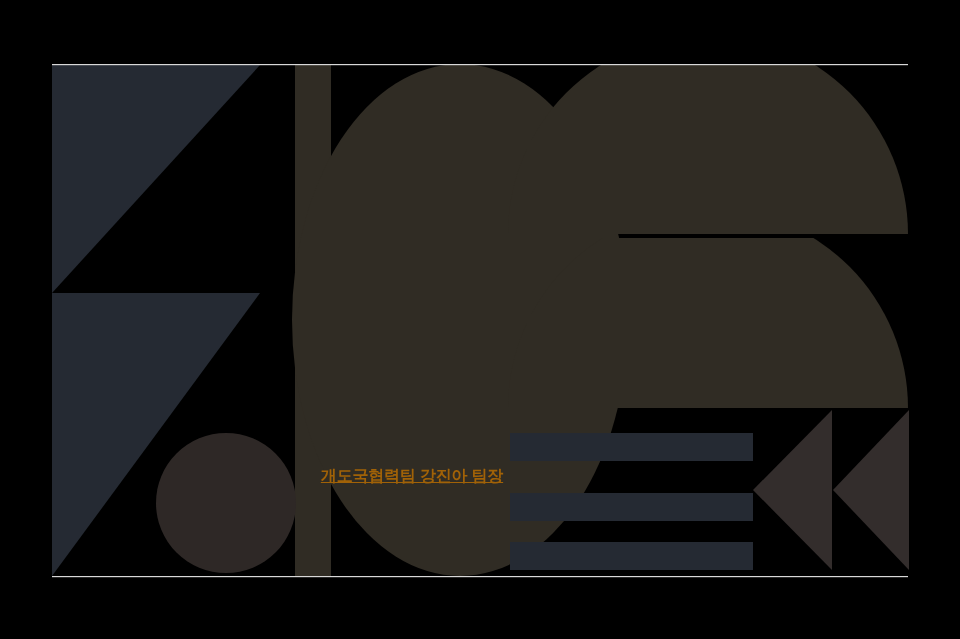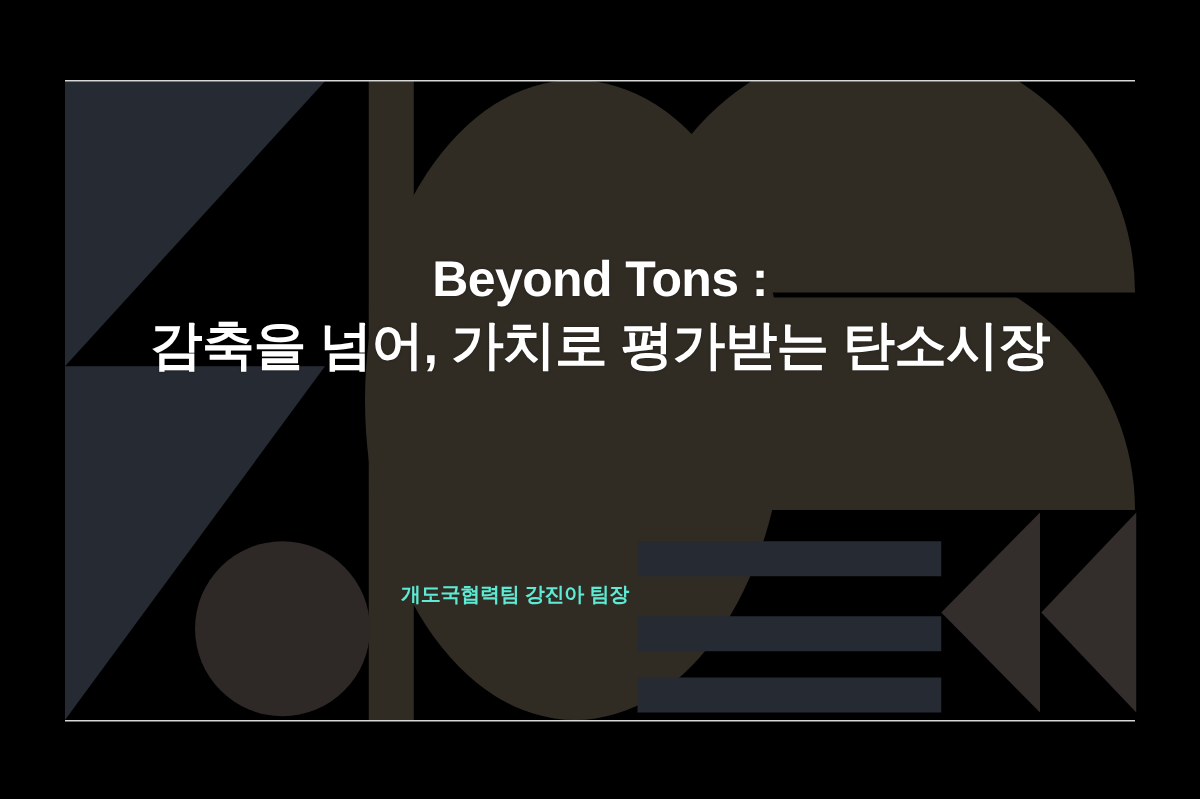--- a/index.html
+++ b/index.html
@@ -64,24 +64,25 @@
     font-size: 42px;
     line-height: 56px;
   }
 
   #presenter {
     position: absolute;
     left: 0;
     top: 466px;
     width: 824px;
     text-align: center;
-    color: #5eead4;
+    color: #a16207;
     font-size: 16px;
     font-weight: 700;
     letter-spacing: -0.2px;
+    text-decoration: underline;
   }
 </style>
 </head>
 <body>
 
 <div id="slide">
 
   <svg id="artwork" viewBox="0 0 960 639" width="960" height="639" xmlns="http://www.w3.org/2000/svg" aria-hidden="true">
 
     <rect x="0" y="0" width="960" height="639" fill="#000000"></rect>
@@ -116,22 +117,18 @@
 
     <polygon points="832,410 832,570 753,490" fill="#332d2c"></polygon>
     <polygon points="909,410 909,570 833,490" fill="#332d2c"></polygon>
 
     <rect x="52" y="64" width="856" height="1.2" fill="#d8d8d8"></rect>
     <rect x="52" y="576" width="856" height="1.2" fill="#d8d8d8"></rect>
   </svg>
 
   <div id="text-layer">
 
-    <div id="title-block">
-      <span id="title-line-1">Beyond Tons :</span>
-      <span id="title-line-2">감축을 넘어, 가치로 평가받는 탄소시장</span>
-    </div>
 
     <div id="presenter">개도국협력팀 강진아 팀장</div>
 
   </div>
 
 </div>
 
 </body></html>

